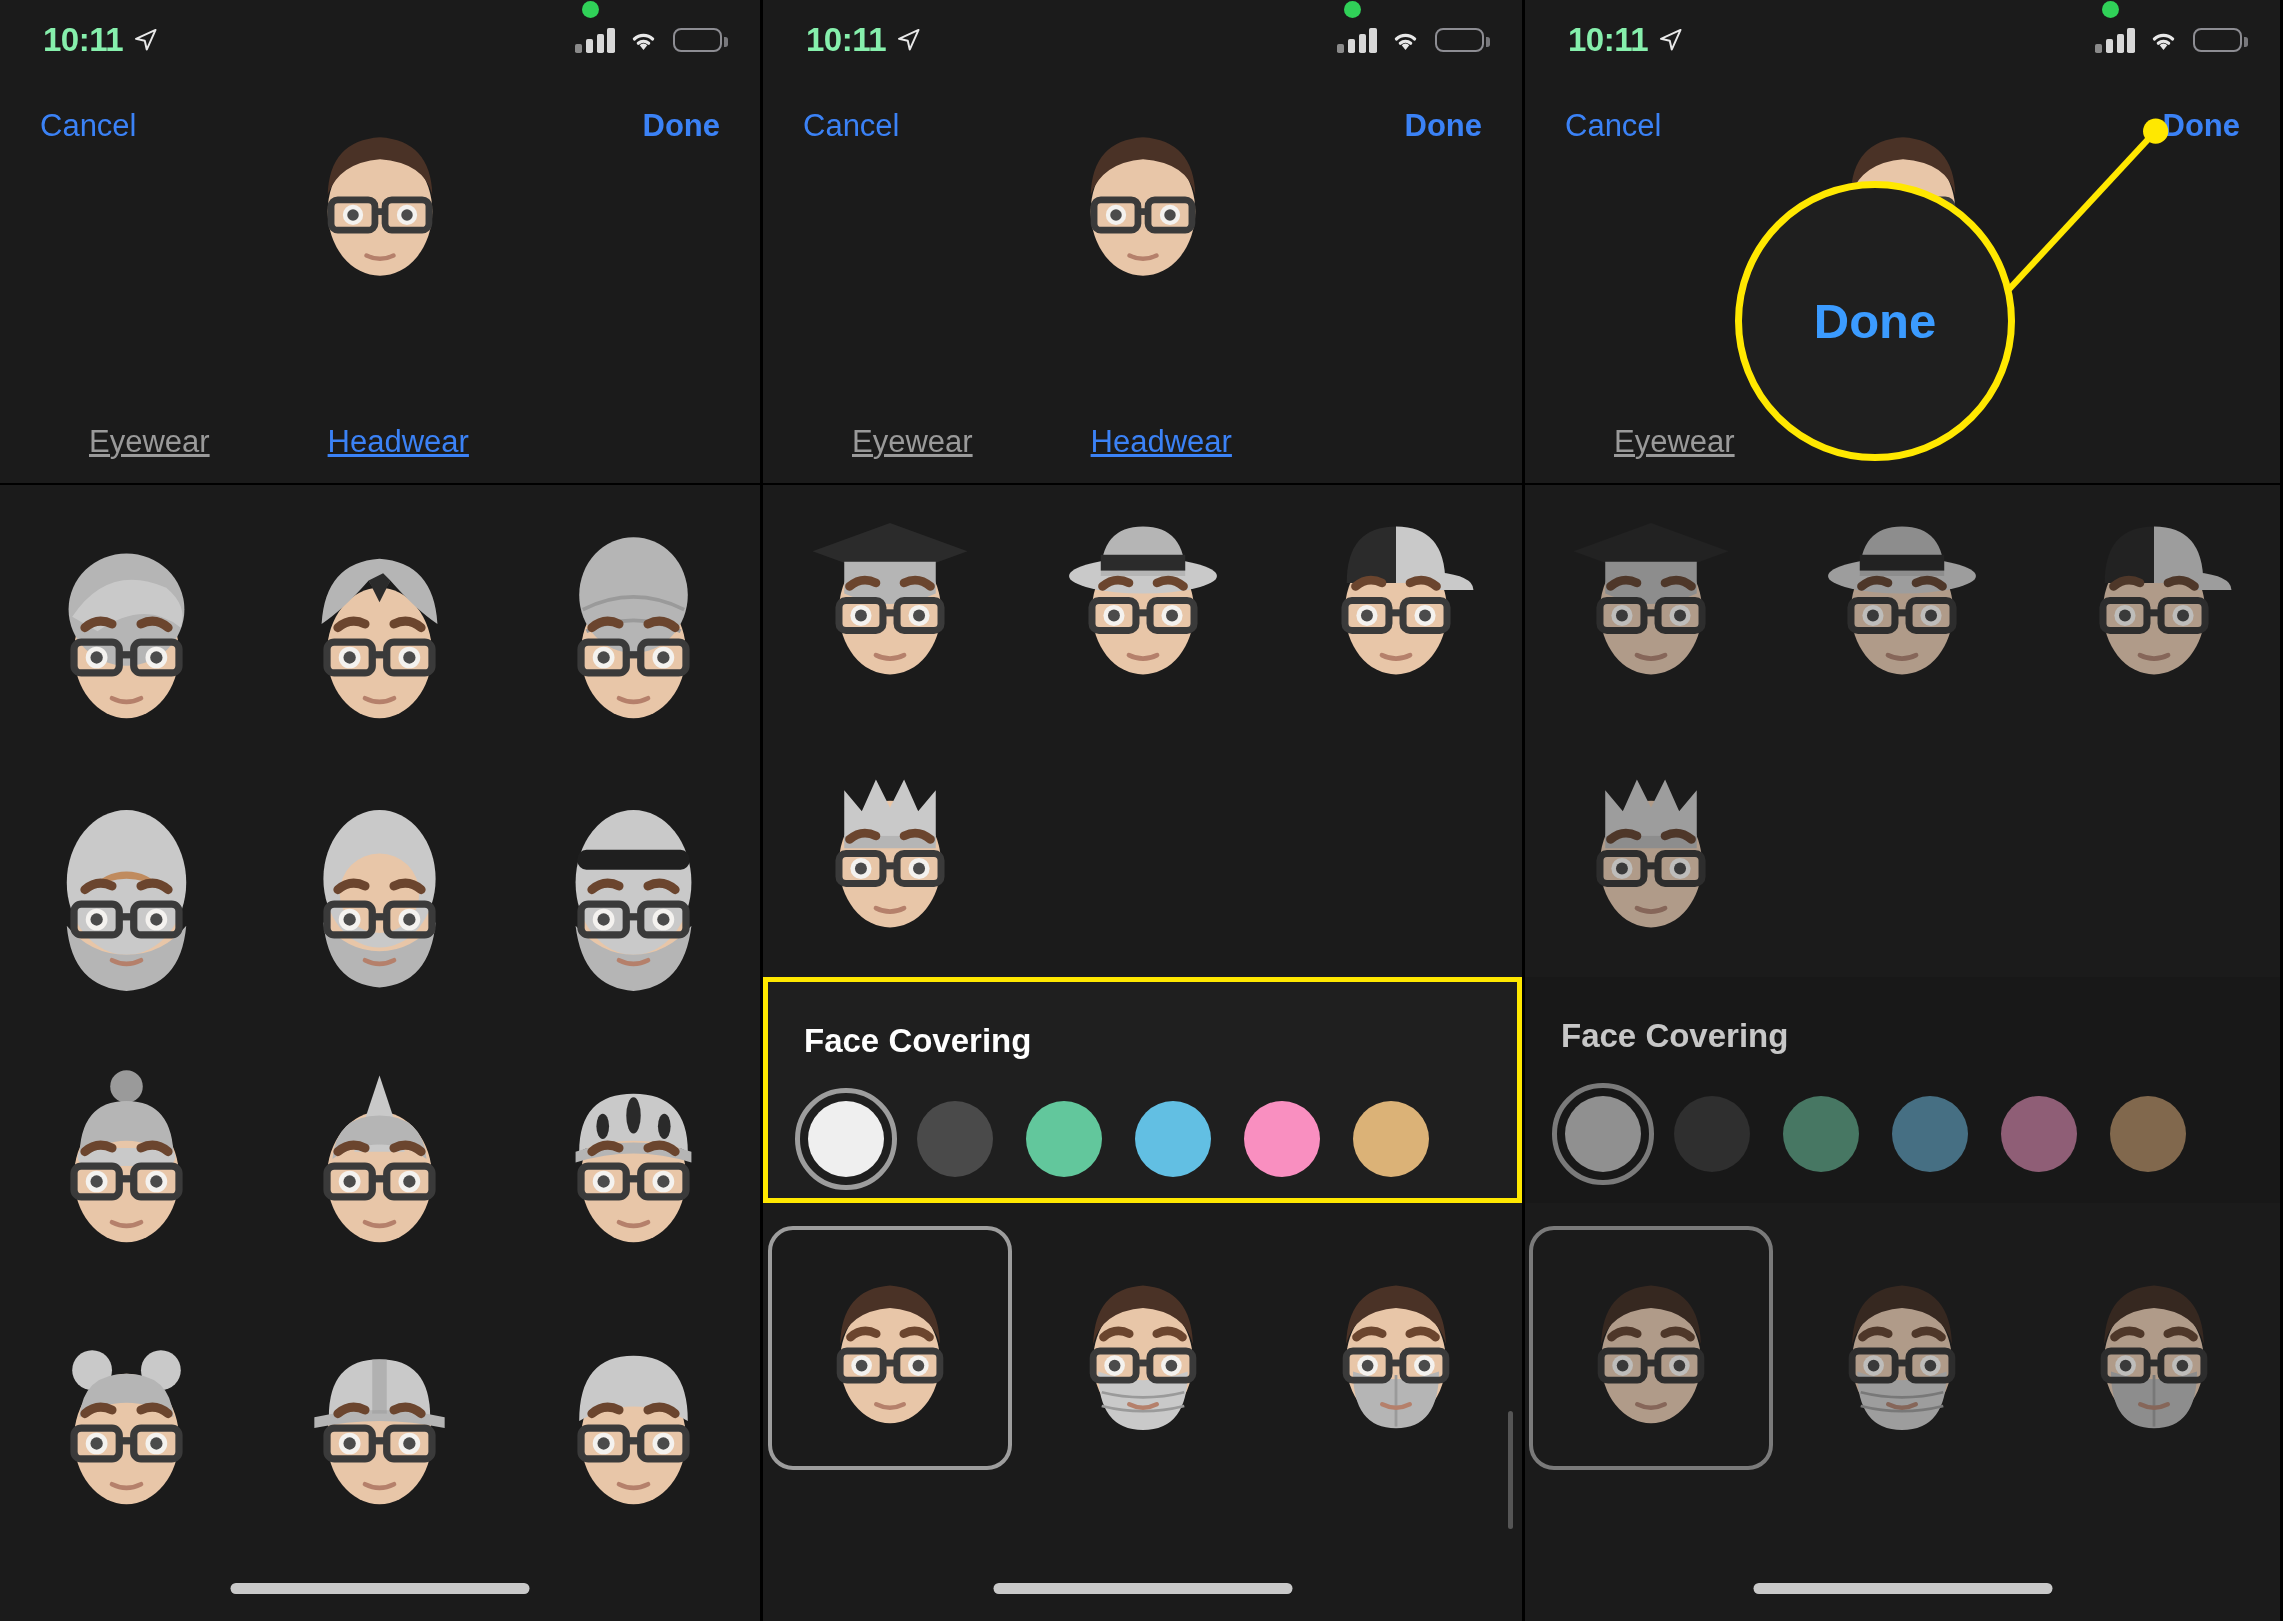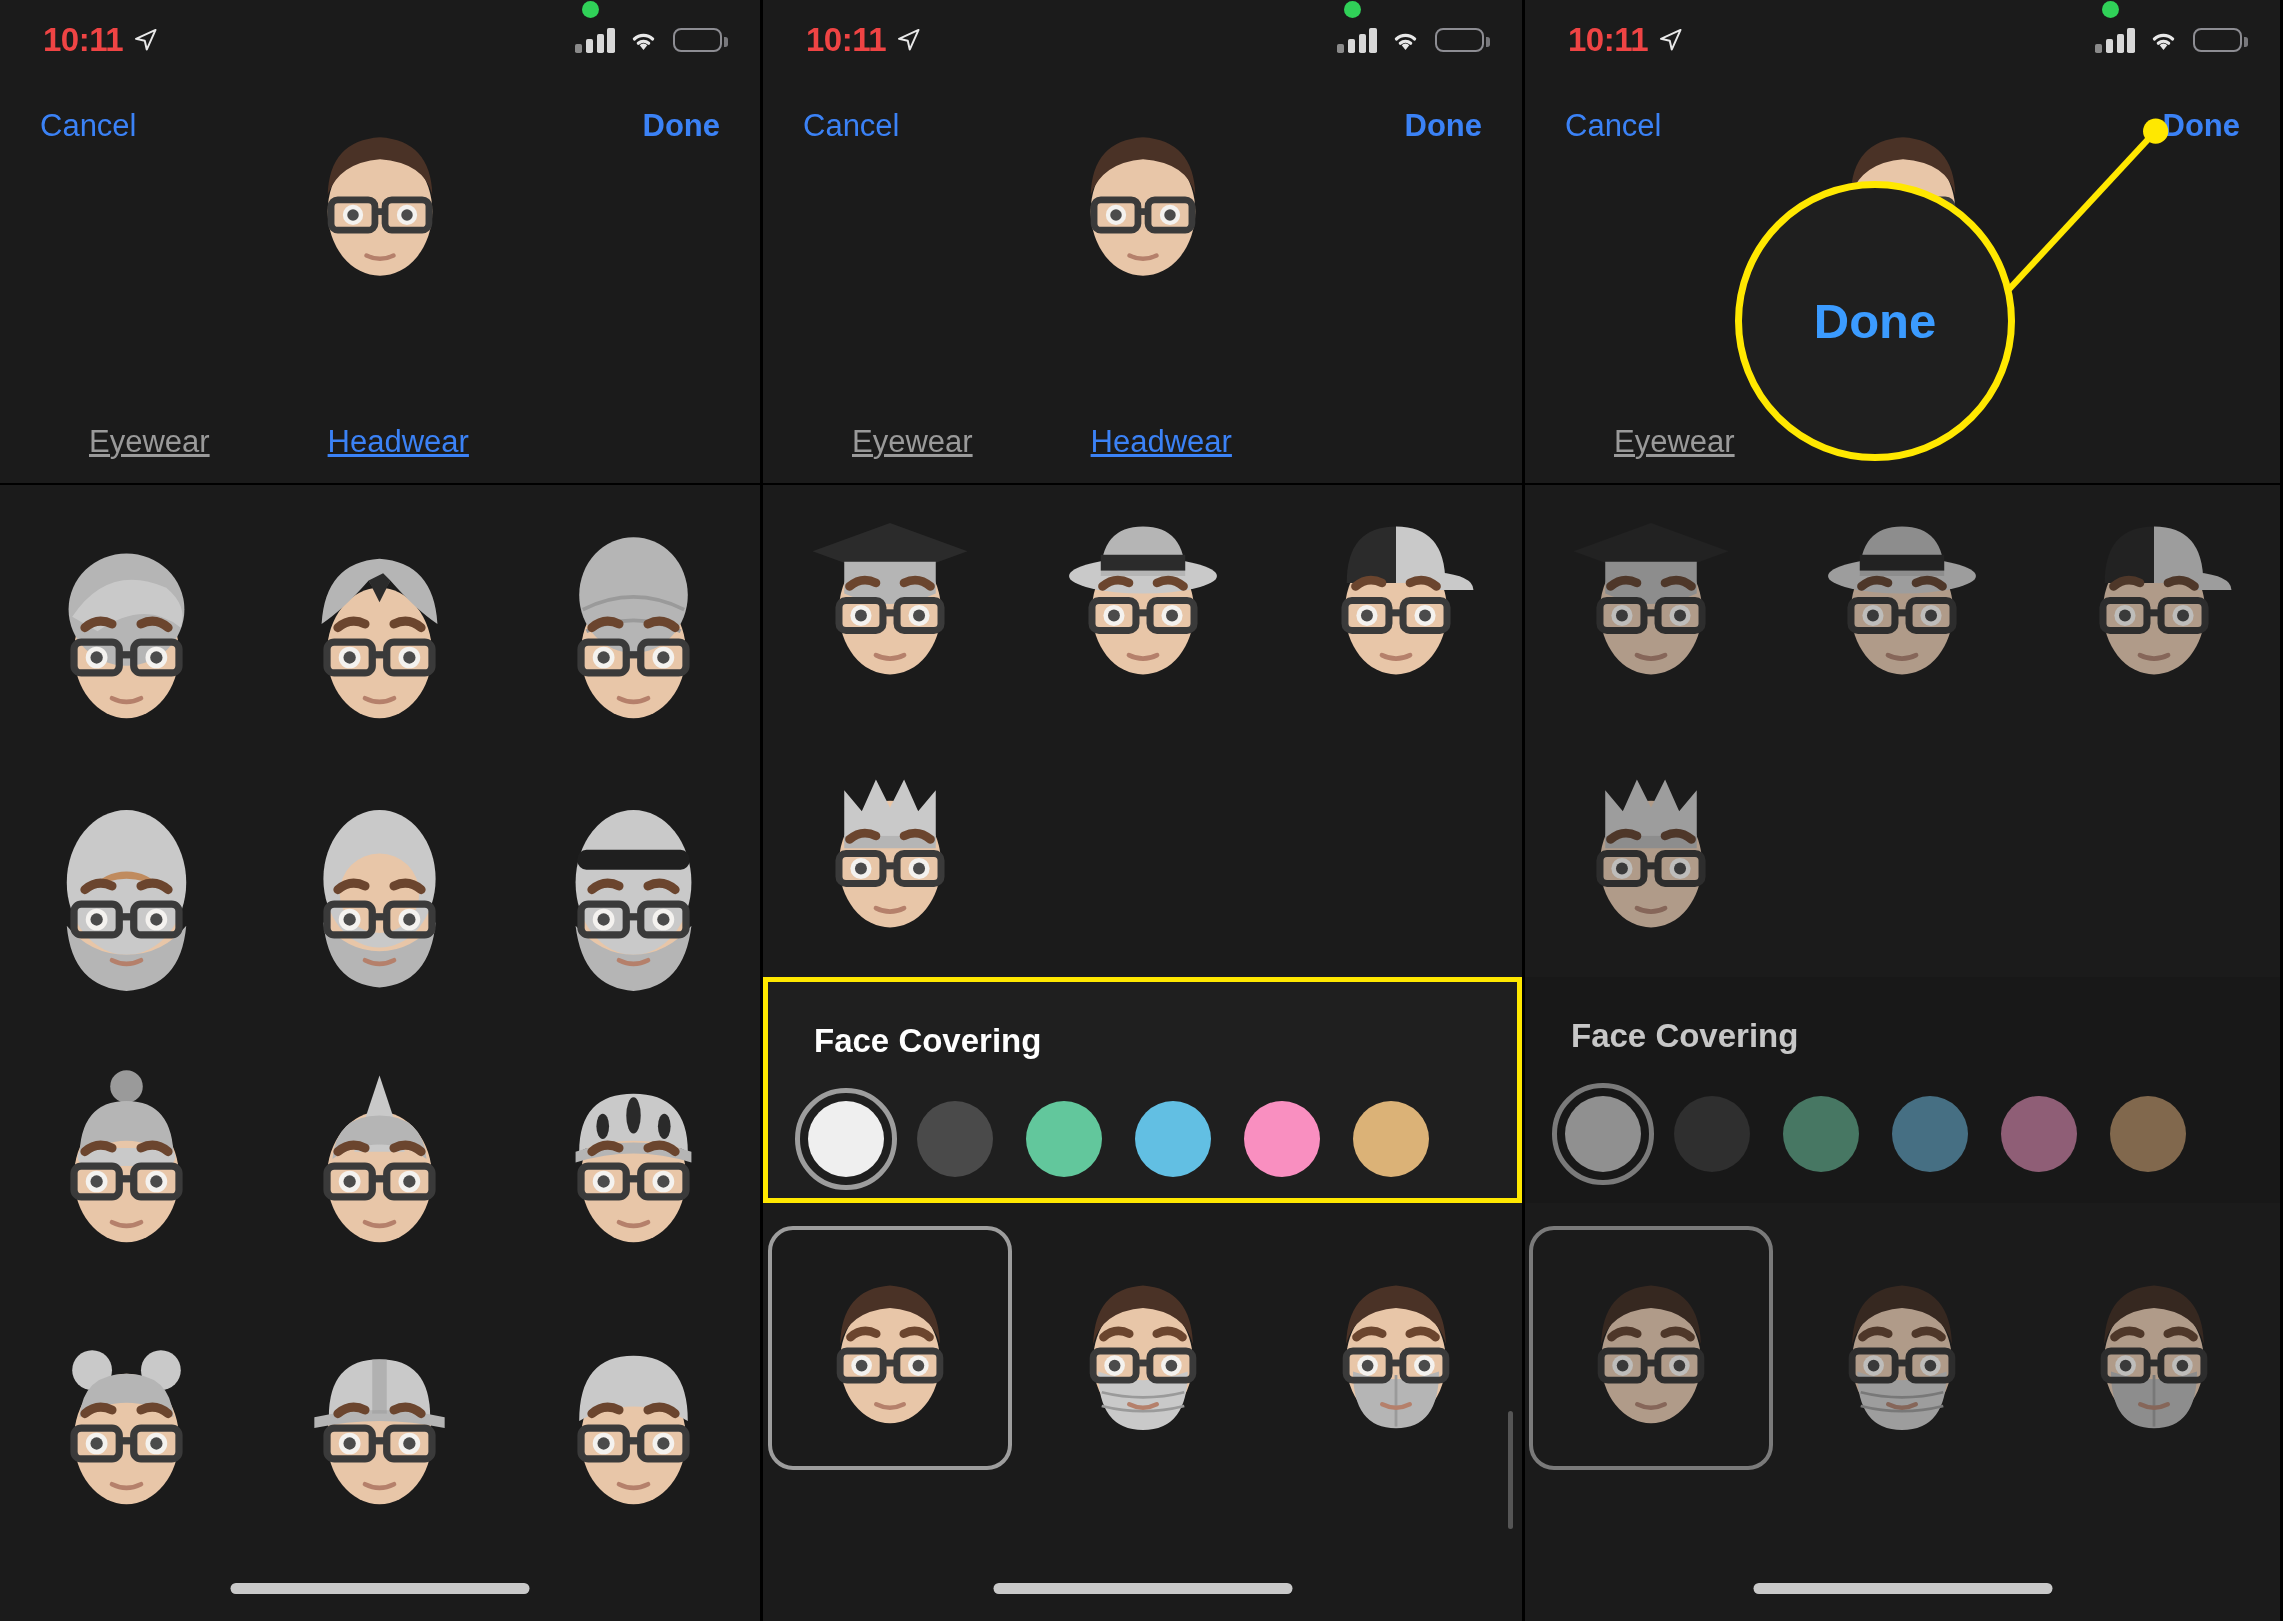--- a/index.html
+++ b/index.html
@@ -22,21 +22,21 @@
   #panel-2 { width: 762px; border-left: 3.6px solid #000; }
   #panel-3 { width: 758px; border-left: 3.6px solid #000; }
 
   
   .statusbar {
     position: absolute; top: 0; left: 0; right: 0; height: 80px;
     display: flex; align-items: center; justify-content: space-between;
     padding: 0 38px 0 43px;
   }
   .sb-left { display: flex; align-items: center; gap: 11px; }
-  .sb-time { color: #ef4444; font-size: 33px; font-weight: bold; letter-spacing: -0.5px; }
+  .sb-time { color: #86efac; font-size: 33px; font-weight: bold; letter-spacing: -0.5px; }
   .loc-arrow { width: 23.5px; height: 23.5px; display:block; }
   .sb-right { display: flex; align-items: center; gap: 12.7px; position: relative; }
   .rec-dot {
     position: absolute; width: 17px; height: 17px; border-radius: 50%;
     background: #30d158; top: -27px; left: 7.2px;
   }
   .bars { display: flex; align-items: flex-end; gap: 3.6px; height: 25px; }
   .bars i { display: block; width: 7.2px; background: #d8d8d8; border-radius: 1.8px; }
   .bars i:nth-child(1){ height: 8.1px; background:#8a8a8a;}
   .bars i:nth-child(2){ height: 13.6px; }
@@ -81,21 +81,21 @@
   
   .grid { position: absolute; left: 0; right: 0; display: grid;
           grid-template-columns: repeat(3, 1fr); }
   #grid-1 { top: 507px; height: 1049px; grid-template-rows: repeat(4, 262px); }
   #grid-2, #grid-3 { top: 470px; height: 507px; grid-template-rows: repeat(2, 253px); }
   .cell { display: flex; align-items: center; justify-content: center; }
 
   
   .tray { position: absolute; left: 0; right: 0; top: 977px; height: 226px; background: #1f1f1f; }
   .tray.highlighted { border: 5.4px solid #ffe800; }
-  .tray-title { position:absolute; top: 40px; left: 46px; color: #fff;
+  .tray-title { position:absolute; top: 40px; left: 36px; color: #fff;
                 font-size: 33px; font-weight: bold; }
   .swatches { position: absolute; top: 119px; left: 40px; right: 0;
               display: flex; gap: 33px; align-items: center; }
   .swatch { width: 76px; height: 76px; border-radius: 50%; flex: 0 0 auto; position: relative; }
   .swatch.selected::after {
     content:""; position:absolute; inset:-12.7px; border-radius:50%;
     border: 5.4px solid #9d9d9d;
   }
   .covering-row { position: absolute; left: 0; right: 0; top: 1221px; height: 253px;
                   display: grid; grid-template-columns: repeat(3,1fr); }

